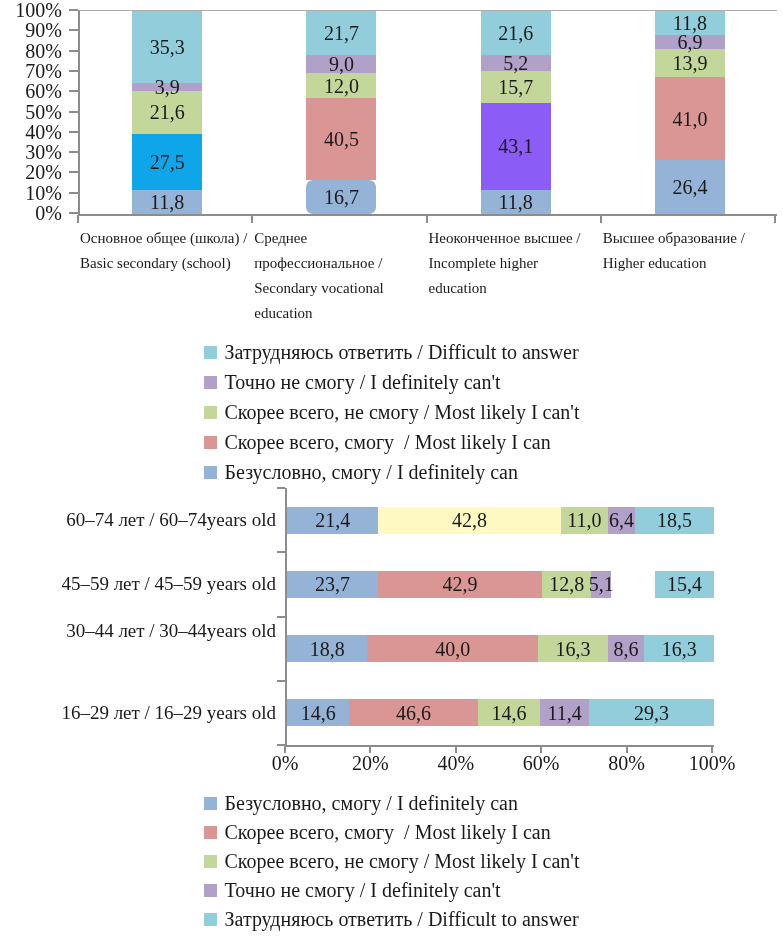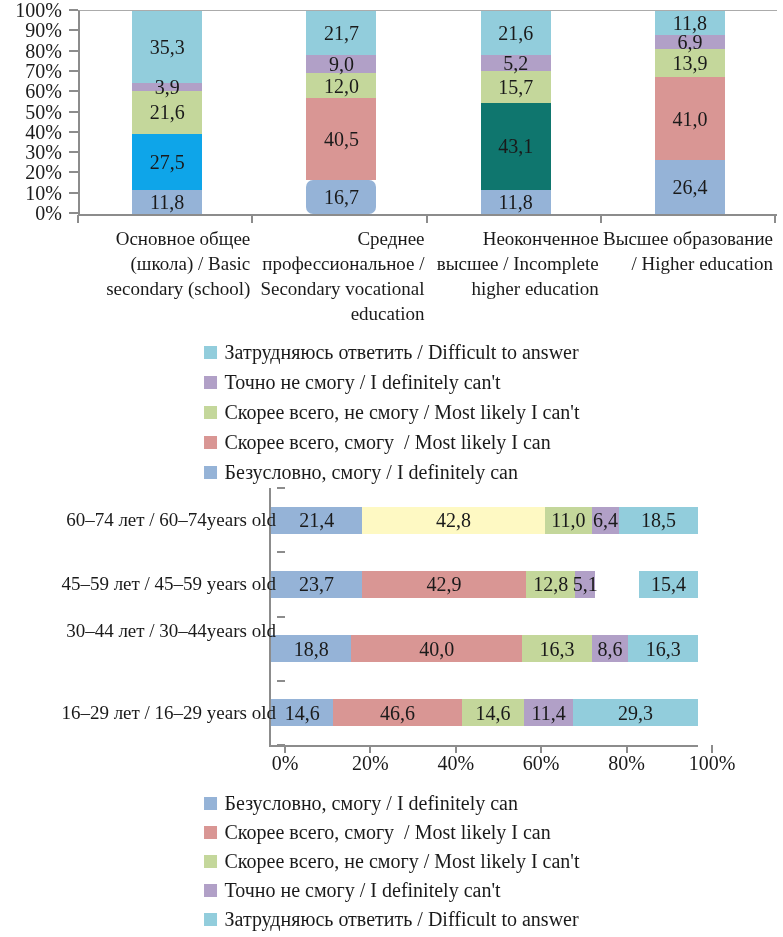--- a/index.html
+++ b/index.html
@@ -8,32 +8,32 @@
   
   #top-plot{position:absolute;left:78px;top:10px;width:697px;height:203px;
             border-left:2px solid #8c8c8c;border-bottom:2px solid #8c8c8c;border-top:1px solid #ababab;}
   .vbar{position:absolute;bottom:0;height:100%;display:flex;flex-direction:column-reverse;}
   .seg{position:relative;min-height:0;min-width:0;}
   .seglabel{position:absolute;left:50%;top:50%;transform:translate(-50%,-50%);
             font-size:20px;white-space:nowrap;z-index:2;}
   .ytick-label{position:absolute;left:0;width:62px;text-align:right;font-size:20px;line-height:24px;}
   .htick{position:absolute;left:69px;width:9px;height:2px;background:#8c8c8c;}
   .vtick{position:absolute;width:2px;height:8px;background:#8c8c8c;top:215px;}
-  .cat-label{position:absolute;top:226px;text-align:right;font-size:19px;line-height:25px;}
+  .cat-label{position:absolute;top:226px;text-align:left;font-size:15px;line-height:25px;}
   
   .legend{position:absolute;left:50%;transform:translateX(-50%);}
   #legend-top{top:337px;}
   #legend-bottom{top:789px;}
   .lrow{display:flex;align-items:center;}
   #legend-top .lrow{height:30px;}
   #legend-bottom .lrow{height:29px;}
   .swatch{width:13px;height:13px;margin-right:8px;flex:0 0 13px;}
   .llabel{font-size:20px;white-space:pre;}
   
-  #bottom-plot{position:absolute;left:269px;top:488px;width:427px;height:257px;
+  #bottom-plot{position:absolute;left:285px;top:488px;width:427px;height:257px;
                border-left:2px solid #8c8c8c;border-bottom:2px solid #8c8c8c;}
   .hbar{position:absolute;left:0;width:100%;display:flex;flex-direction:row;}
   .row-label{position:absolute;left:0;width:276px;text-align:right;font-size:19px;line-height:24px;}
   .htick2{position:absolute;left:277px;width:8px;height:2px;background:#8c8c8c;}
   .vtick2{position:absolute;top:745px;width:2px;height:8px;background:#8c8c8c;}
   .xtick-label{position:absolute;top:752px;width:70px;text-align:center;font-size:20px;}
 </style>
 </head>
 <body>
 
@@ -71,21 +71,21 @@
             <div class="seglabel">9,0</div>
           </div>
           <div class="seg" style="background: rgb(146, 205, 220); flex-grow: 21.7;">
             <div class="seglabel">21,7</div>
           </div>
         </div>
         <div class="vbar" style="left: 400.625px; width: 70px;">
           <div class="seg" style="background: rgb(149, 179, 215); flex-grow: 11.8;">
             <div class="seglabel">11,8</div>
           </div>
-          <div class="seg" style="background: #0f766e; flex-grow: 43.1;">
+          <div class="seg" style="background: #8b5cf6; flex-grow: 43.1;">
             <div class="seglabel">43,1</div>
           </div>
           <div class="seg" style="background: rgb(196, 215, 155); flex-grow: 15.7;">
             <div class="seglabel">15,7</div>
           </div>
           <div class="seg" style="background: rgb(177, 160, 199); flex-grow: 7.8;">
             <div class="seglabel">5,2</div>
           </div>
           <div class="seg" style="background: rgb(146, 205, 220); flex-grow: 21.6;">
             <div class="seglabel">21,6</div>

